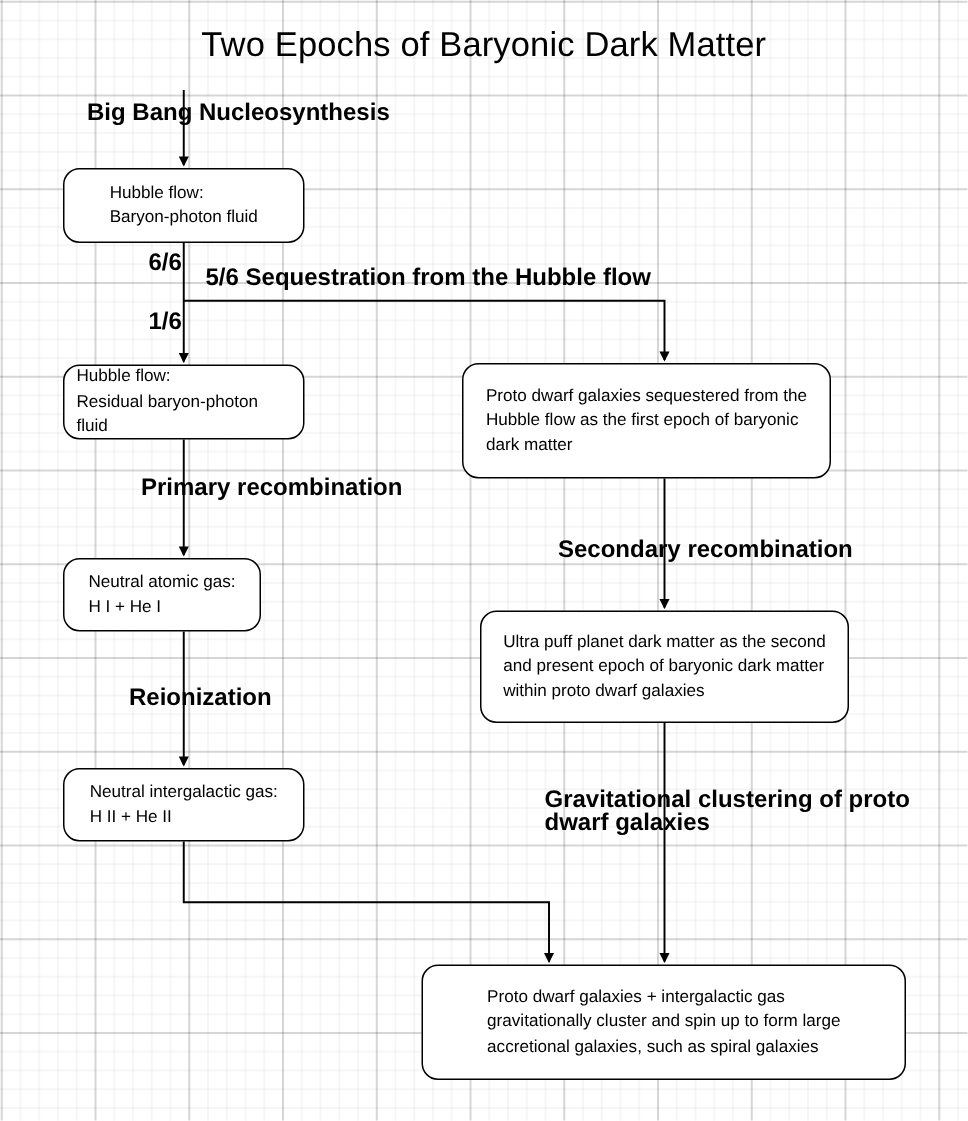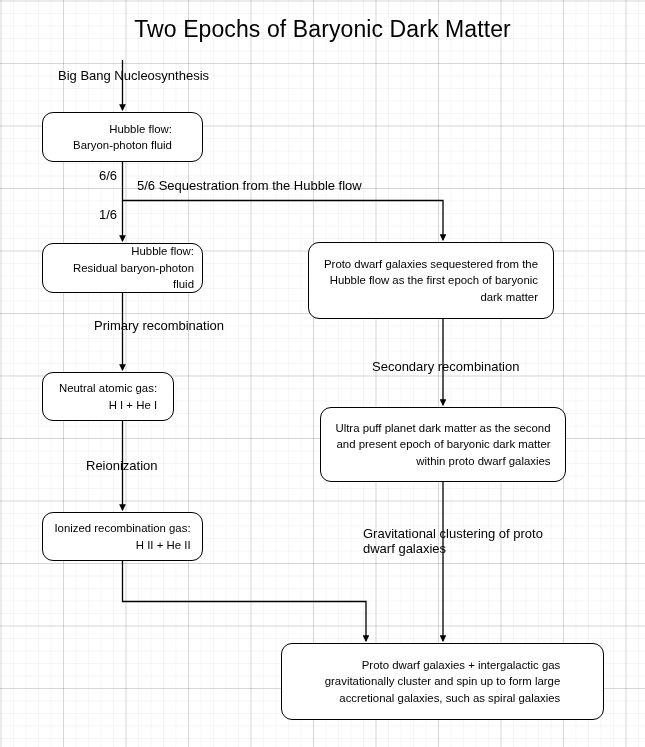--- a/index.html
+++ b/index.html
@@ -49,32 +49,33 @@
   }
   .node {
     position: absolute;
     box-sizing: border-box;
     border: 1.4px solid #000000;
     border-radius: 11px;
     background: #ffffff;
     display: flex;
     align-items: center;
     justify-content: center;
-    text-align: right;
+    text-align: left;
     font-size: 11.4px;
     line-height: 16.5px;
     color: #000000;
   }
   .node span { display: block; padding: 0 8px; white-space: pre-line; }
   .edge-label {
     position: absolute;
-    font-size: 13px;
+    font-size: 16px;
     line-height: 15px;
     color: #000000;
     white-space: pre-line;
+    font-weight: bold;
   }
   .el-left { text-align: left; }
 </style>
 </head>
 <body>
 
 <div id="canvas">
 
   <div class="title">Two Epochs of Baryonic Dark Matter</div>
 
@@ -125,21 +126,21 @@
 H I + He I</span>
   </div>
 
   <div class="node" style="left:320px; top:407px; width:246px; height:75px;">
     <span>Ultra puff planet dark matter as the second
 and present epoch of baryonic dark matter
 within proto dwarf galaxies</span>
   </div>
 
   <div class="node" style="left:42px; top:512px; width:161px; height:49px;">
-    <span>Ionized recombination gas:
+    <span>Neutral intergalactic gas:
 H II + He II</span>
   </div>
 
   <div class="node" style="left:281px; top:643px; width:323px; height:77px;">
     <span>Proto dwarf galaxies + intergalactic gas
 gravitationally cluster and spin up to form large
 accretional galaxies, such as spiral galaxies</span>
   </div>
 
   <div class="edge-label el-left" style="left:58px; top:68px;">Big Bang Nucleosynthesis</div>

